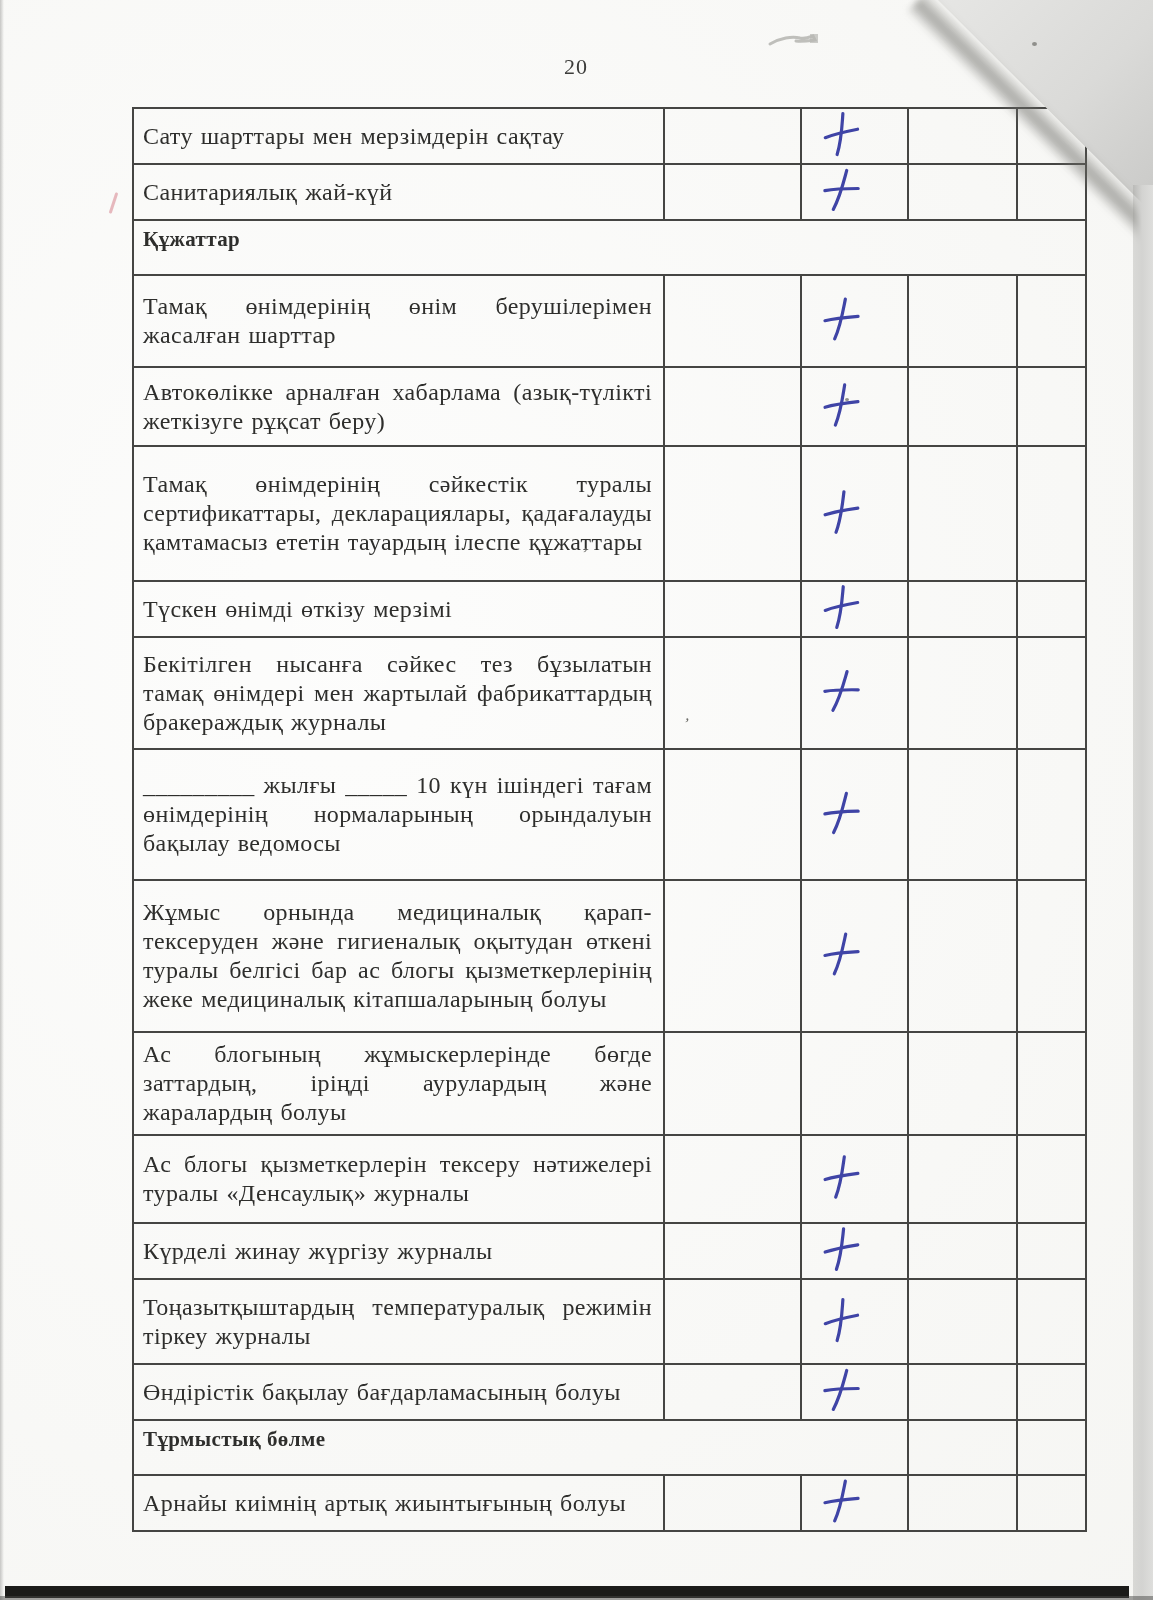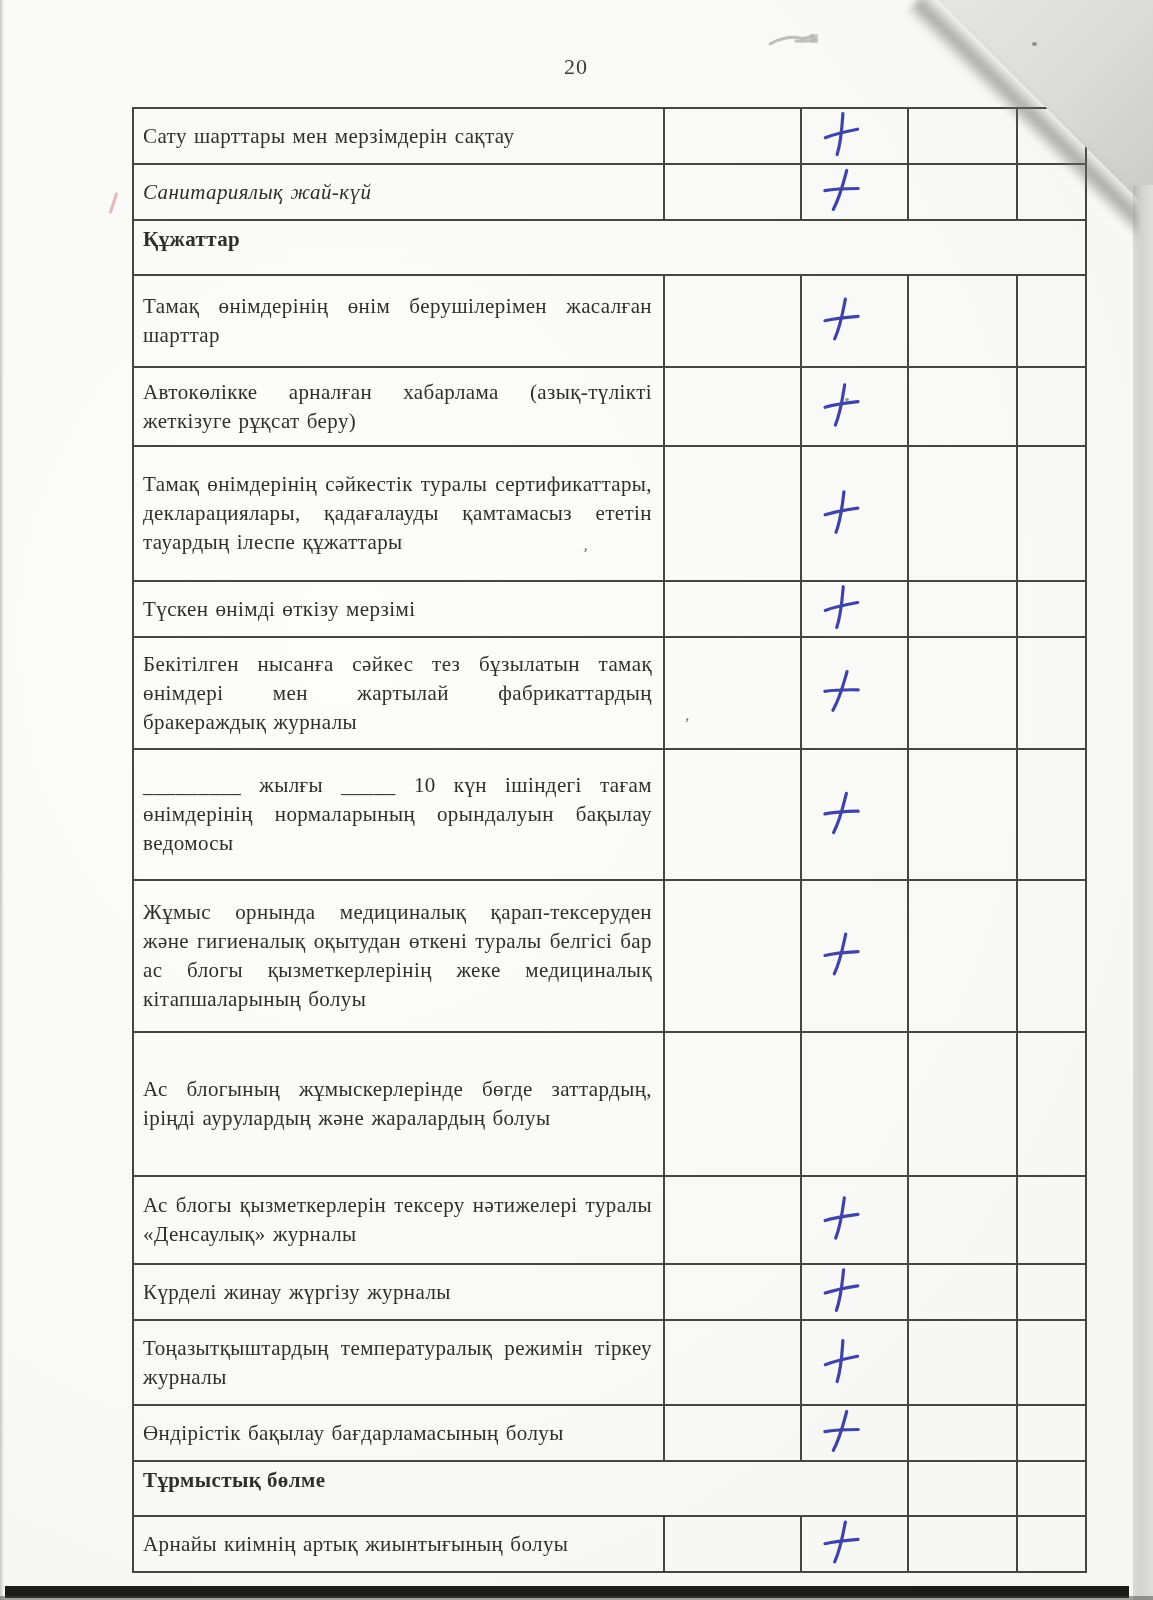--- a/index.html
+++ b/index.html
@@ -21,21 +21,21 @@
     position:absolute;left:132px;top:107px;width:953px;
     border-collapse:collapse;table-layout:fixed;
   }
   table.checklist td{
     border:2px solid #454543;
     vertical-align:middle;
     overflow:hidden;
   }
   td.text-cell{
     padding:4px 11px 4px 9px;
-    font-size:21px;line-height:29px;
+    font-size:24px;line-height:29px;
     text-align:justify;
     letter-spacing:0.4px;word-spacing:1.5px;
   }
   td.section-cell{
     padding:4px 11px 20px 9px;
     font-size:21px;line-height:29px;
     font-weight:bold;letter-spacing:0.4px;
   }
   td.mark-cell{text-align:center;}
   td.mark-cell svg{display:inline-block;transform:translateX(-14px);}
@@ -94,21 +94,21 @@
         <tr style="height: 53px;">
           <td class="text-cell">Сату шарттары мен мерзімдерін сақтау</td>
           <td class="blank-cell"></td>
           <td class="mark-cell"><svg width="42" height="48" viewBox="0 0 42 48" style="transform:translateX(-14px) rotate(-6deg)">
               <path d="M25 4 C23 15, 21 30, 15 44" stroke="#3f44a6" stroke-width="3.2" fill="none" stroke-linecap="round"></path>
               <path d="M5 26 C14 23.5, 27 22, 38 21" stroke="#3f44a6" stroke-width="3.2" fill="none" stroke-linecap="round"></path>
             </svg></td>
           <td class="blank-cell"></td>
           <td class="blank-cell"></td>
         </tr>
-        <tr style="height: 48px; font-style: italic;">
+        <tr style="height: 48px;">
           <td class="text-cell">Санитариялық жай-күй</td>
           <td class="blank-cell"></td>
           <td class="mark-cell"><svg width="42" height="48" viewBox="0 0 42 48" style="transform:translateX(-14px) rotate(5deg)">
               <path d="M25 4 C23 15, 21 30, 15 44" stroke="#3f44a6" stroke-width="3.2" fill="none" stroke-linecap="round"></path>
               <path d="M5 26 C14 23.5, 27 22, 38 21" stroke="#3f44a6" stroke-width="3.2" fill="none" stroke-linecap="round"></path>
             </svg></td>
           <td class="blank-cell"></td>
           <td class="blank-cell"></td>
         </tr>
         <tr style="height: 48px;">
@@ -177,21 +177,21 @@
         <tr style="height: 152px;">
           <td class="text-cell">Жұмыс орнында медициналық қарап-тексеруден және гигиеналық оқытудан өткені туралы белгісі бар ас блогы қызметкерлерінің жеке медициналық кітапшаларының болуы</td>
           <td class="blank-cell"></td>
           <td class="mark-cell"><svg width="42" height="48" viewBox="0 0 42 48" style="transform:translateX(-14px) rotate(2deg)">
               <path d="M25 4 C23 15, 21 30, 15 44" stroke="#3f44a6" stroke-width="3.2" fill="none" stroke-linecap="round"></path>
               <path d="M5 26 C14 23.5, 27 22, 38 21" stroke="#3f44a6" stroke-width="3.2" fill="none" stroke-linecap="round"></path>
             </svg></td>
           <td class="blank-cell"></td>
           <td class="blank-cell"></td>
         </tr>
-        <tr style="height: 144px;">
+        <tr style="height: 103px;">
           <td class="text-cell">Ас блогының жұмыскерлерінде бөгде заттардың, іріңді аурулардың және жаралардың болуы</td>
           <td class="blank-cell"></td>
           <td class="mark-cell"></td>
           <td class="blank-cell"></td>
           <td class="blank-cell"></td>
         </tr>
         <tr style="height: 88px;">
           <td class="text-cell">Ас блогы қызметкерлерін тексеру нәтижелері туралы «Денсаулық» журналы</td>
           <td class="blank-cell"></td>
           <td class="mark-cell"><svg width="42" height="48" viewBox="0 0 42 48" style="transform:translateX(-14px) rotate(-2deg)">

